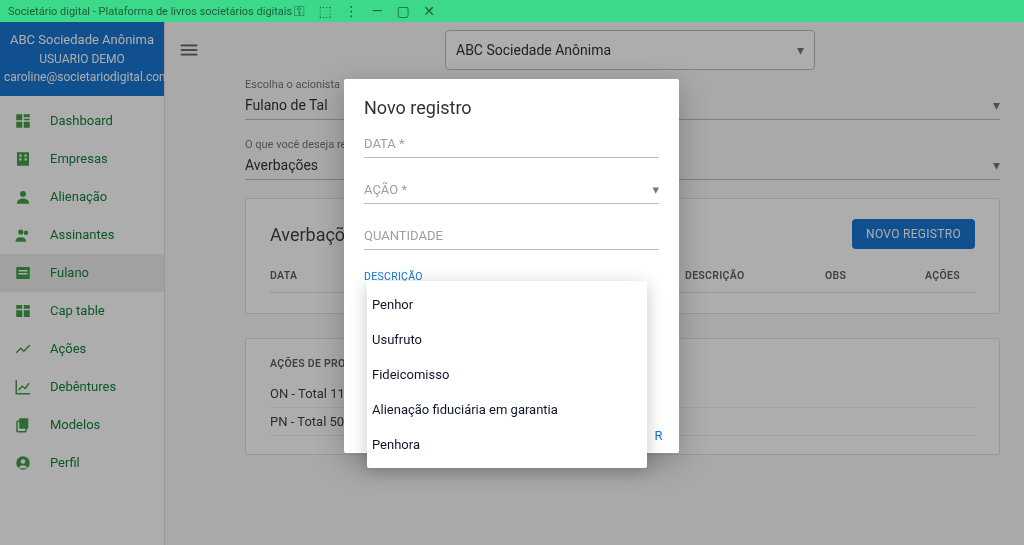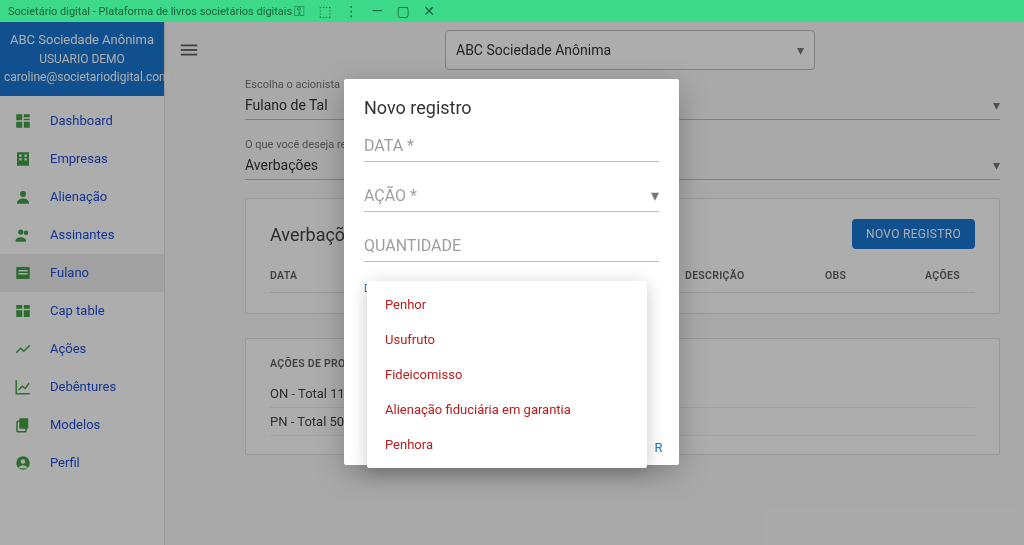--- a/index.html
+++ b/index.html
@@ -7,21 +7,21 @@
   
   .titlebar { height: 22px; background: #3dd98b; display: flex; align-items: center; justify-content: flex-start; padding: 0 8px; font-size: 11px; color: #1b5e3e; }
   .titlebar-right { display: flex; align-items: center; gap: 12px; }
   .tb-icon { width: 14px; height: 14px; display: inline-flex; align-items: center; justify-content: center; font-size: 14px; color: #1b5e3e; }
   
   .app { display: flex; height: 523px; }
   .sidebar { width: 165px; background: #fff; border-right: 1px solid #e0e0e0; display: flex; flex-direction: column; }
   .sidehead { background: #1976d2; color: #fff; text-align: center; padding: 8px 4px 10px; font-size: 12px; line-height: 1.5; }
   .sidehead .company { font-size: 13px; }
   .sideitems { padding-top: 6px; }
-  .sideitem { display: flex; align-items: center; gap: 18px; padding: 10px 14px; font-size: 13px; color: #1d4ed8; cursor: pointer; }
+  .sideitem { display: flex; align-items: center; gap: 18px; padding: 10px 14px; font-size: 13px; color: #15803d; cursor: pointer; }
   .sideitem.active { background: #eeeeee; }
   .sideicon { width: 18px; height: 18px; display: inline-flex; align-items: center; justify-content: center; }
   .sideicon svg { width: 18px; height: 18px; }
   .main { flex: 1; display: flex; flex-direction: column; }
   .topbar { height: 56px; display: flex; align-items: center; padding: 0 12px; gap: 24px; }
   .hamburger { width: 24px; height: 24px; display: inline-flex; align-items: center; justify-content: center; color: #616161; cursor: pointer; }
   .select-company { margin-left: 220px; width: 370px; height: 40px; border: 1px solid #bdbdbd; border-radius: 4px; display: flex; align-items: center; justify-content: space-between; padding: 0 10px; color: #333; font-size: 14px; background: #fff; }
   .caret { color: #777; }
   .content { padding: 0 24px 20px 80px; }
   .field { margin-bottom: 18px; }
@@ -33,26 +33,26 @@
   .btn-primary { background: #1976d2; color: #fff; border: none; border-radius: 4px; padding: 8px 14px; font-size: 12px; letter-spacing: .3px; cursor: pointer; }
   .table-head { display: flex; gap: 60px; font-size: 10.5px; font-weight: 600; color: #616161; letter-spacing: .3px; border-bottom: 1px solid #e0e0e0; padding-bottom: 10px; }
   .card2 { background: #fff; border: 1px solid #e0e0e0; border-radius: 2px; padding: 18px 24px; margin-top: 24px; }
   .card2-title { font-size: 10.5px; font-weight: 600; color: #616161; letter-spacing: .3px; margin-bottom: 10px; }
   .propline { font-size: 13px; color: #424242; padding: 6px 0; border-bottom: 1px solid #eee; }
   
   .overlay { position: absolute; left: 0; top: 22px; width: 1024px; height: 523px; background: rgba(0,0,0,.32); }
   
   .modal { position: absolute; left: 344px; top: 79px; width: 335px; background: #fff; border-radius: 2px; box-shadow: 0 8px 30px rgba(0,0,0,.25); padding: 18px 20px 20px; }
   .modal-title { font-size: 18px; color: #333; margin-bottom: 14px; }
-  .m-input { margin-bottom: 20px; border-bottom: 1px solid #bdbdbd; padding: 4px 0 6px; font-size: 16px; color: #9e9e9e; display: flex; justify-content: space-between; align-items: center; }
+  .m-input { margin-bottom: 20px; border-bottom: 1px solid #bdbdbd; padding: 4px 0 6px; font-size: 13px; color: #9e9e9e; display: flex; justify-content: space-between; align-items: center; }
   .m-desc { font-size: 10.5px; color: #1976d2; letter-spacing: .3px; }
   .m-bottom-link { position: absolute; right: 16px; bottom: 10px; font-size: 13px; color: #1976d2; letter-spacing: .5px; }
   
   .dropdown { position: absolute; left: 367px; top: 281px; width: 280px; background: #fff; border-radius: 2px; box-shadow: 0 4px 18px rgba(0,0,0,.22); padding: 6px 0; }
-  .dd-item { padding: 10px 18px; font-size: 13px; color: #b91c1c; cursor: pointer; }
+  .dd-item { padding: 10px 5px; font-size: 13px; color: #0f172a; cursor: pointer; }
 </style>
 </head>
 <body>
 
 <div class="titlebar">
   <span>Societário digital - Plataforma de livros societários digitais</span>
   <div class="titlebar-right">
     <span class="tb-icon">⚿</span>
     <span class="tb-icon">⬚</span>
     <span class="tb-icon">⋮</span>

